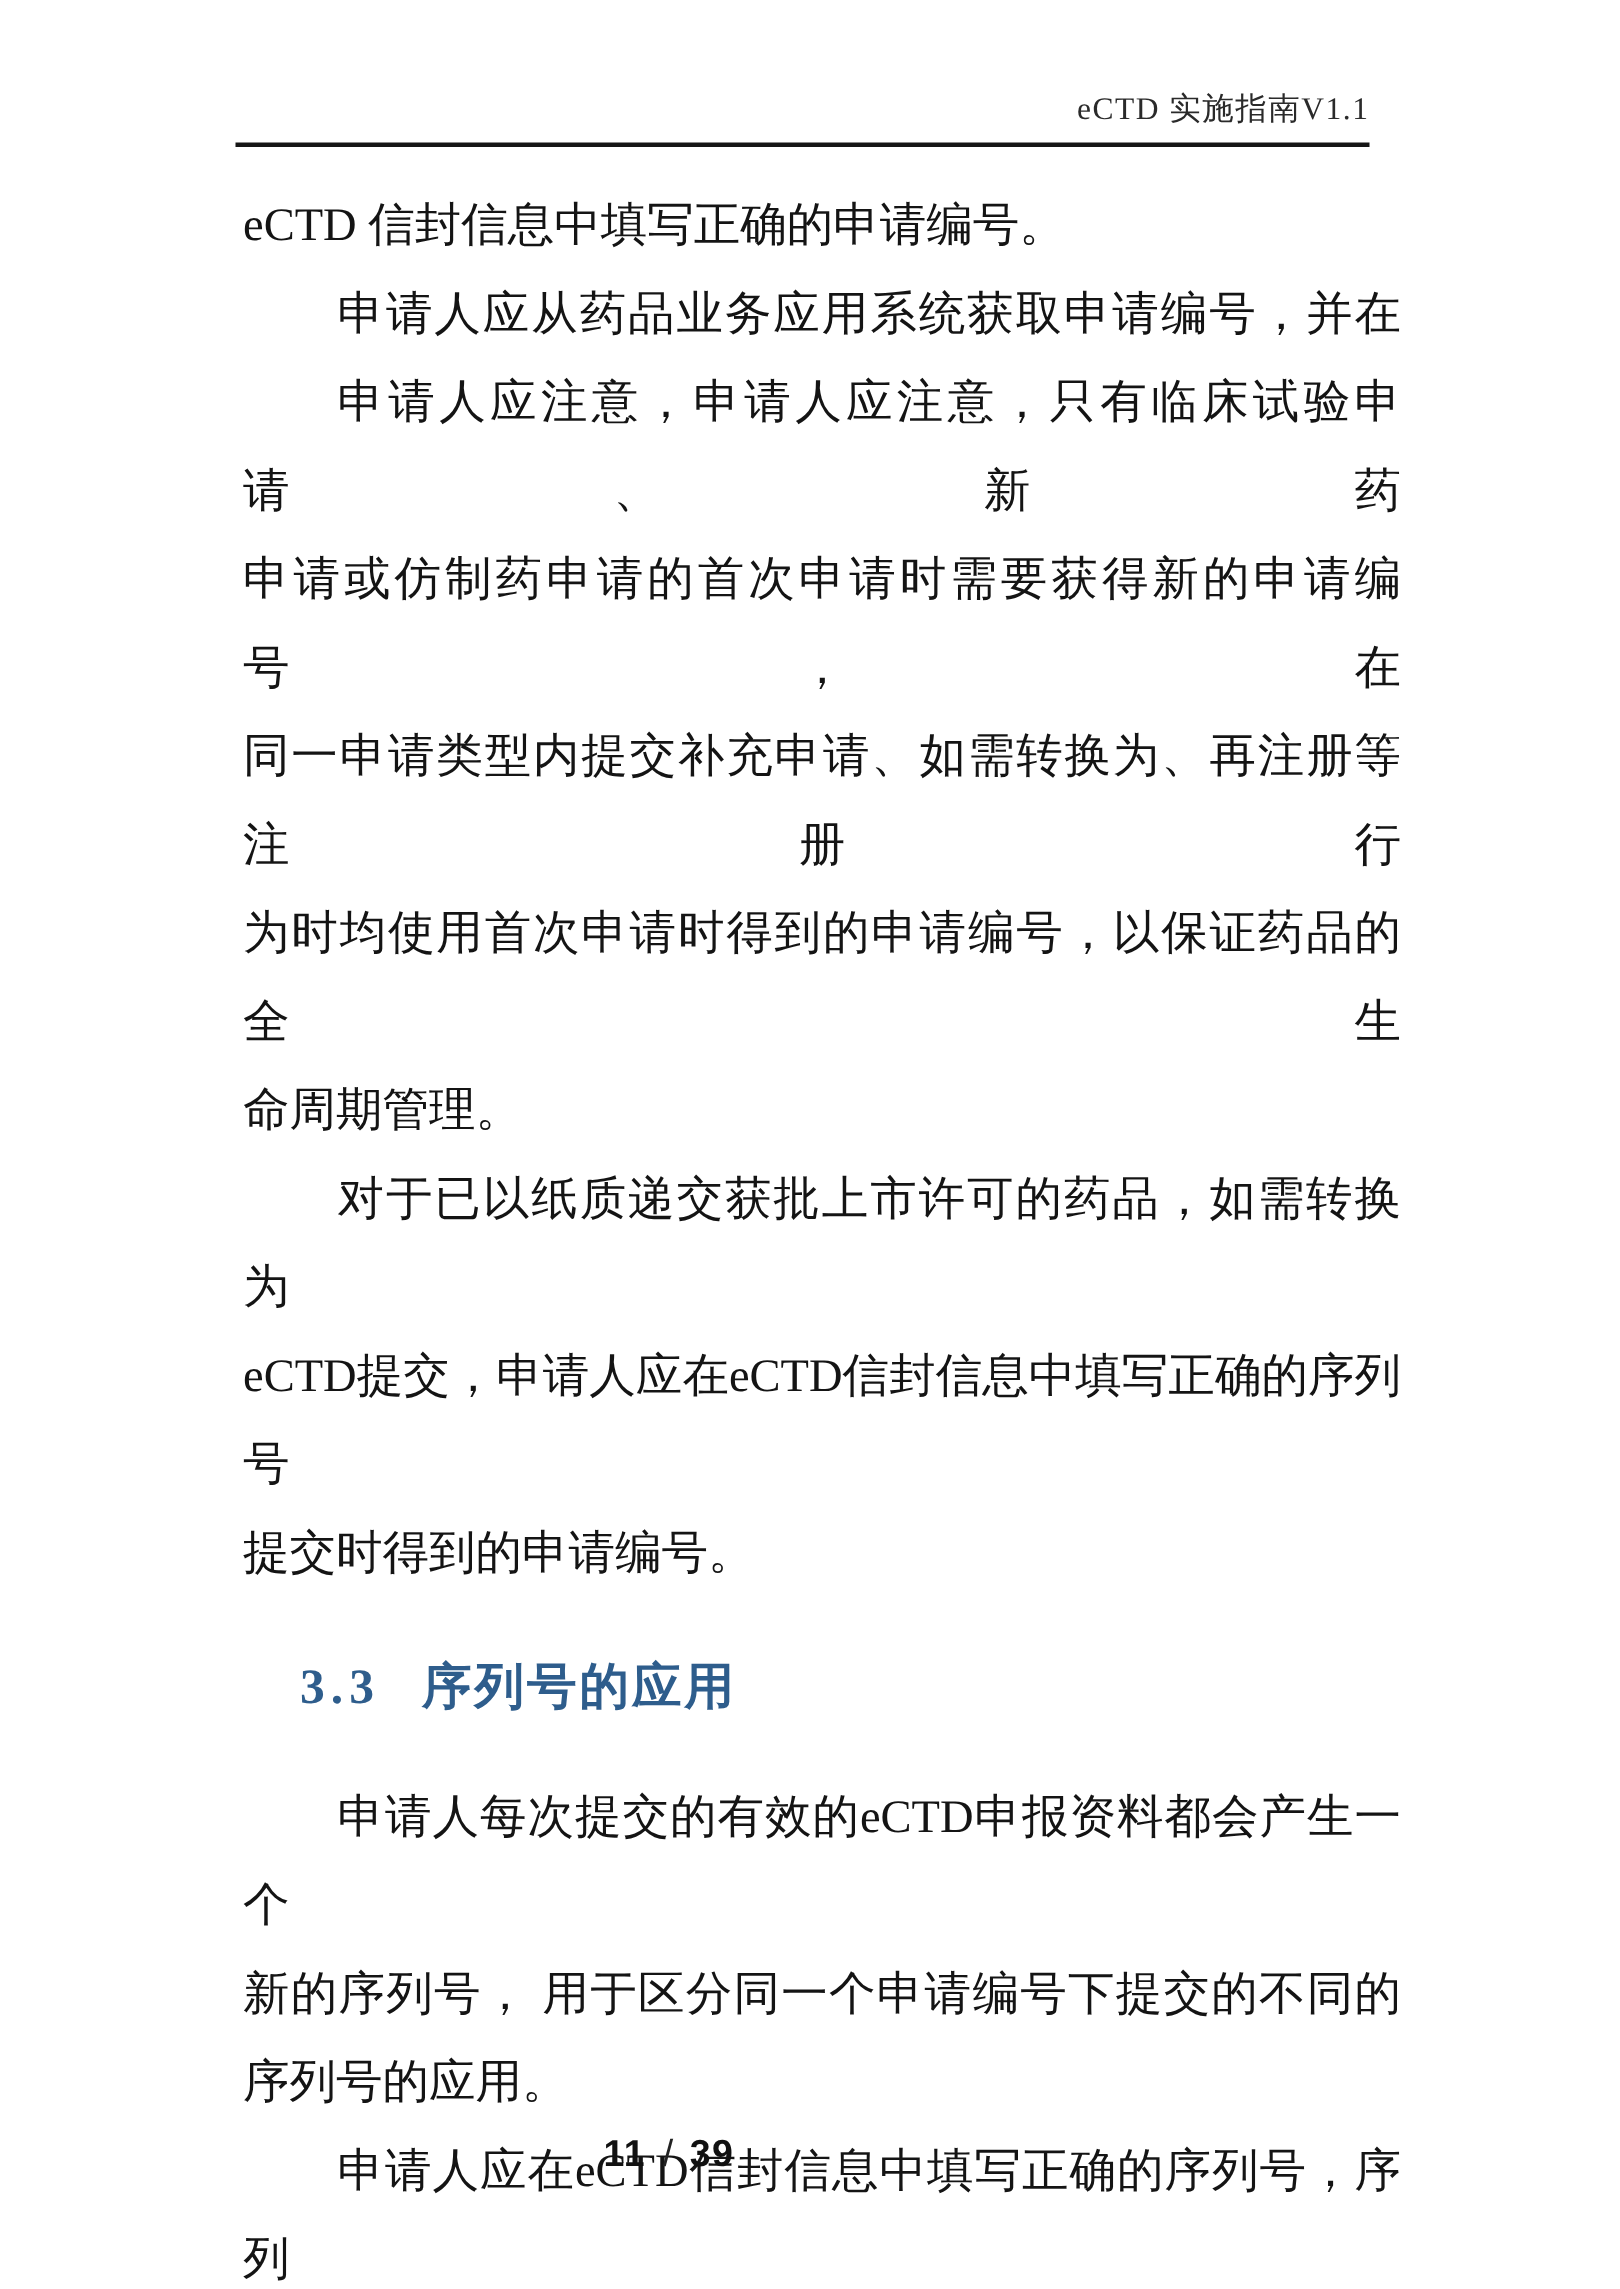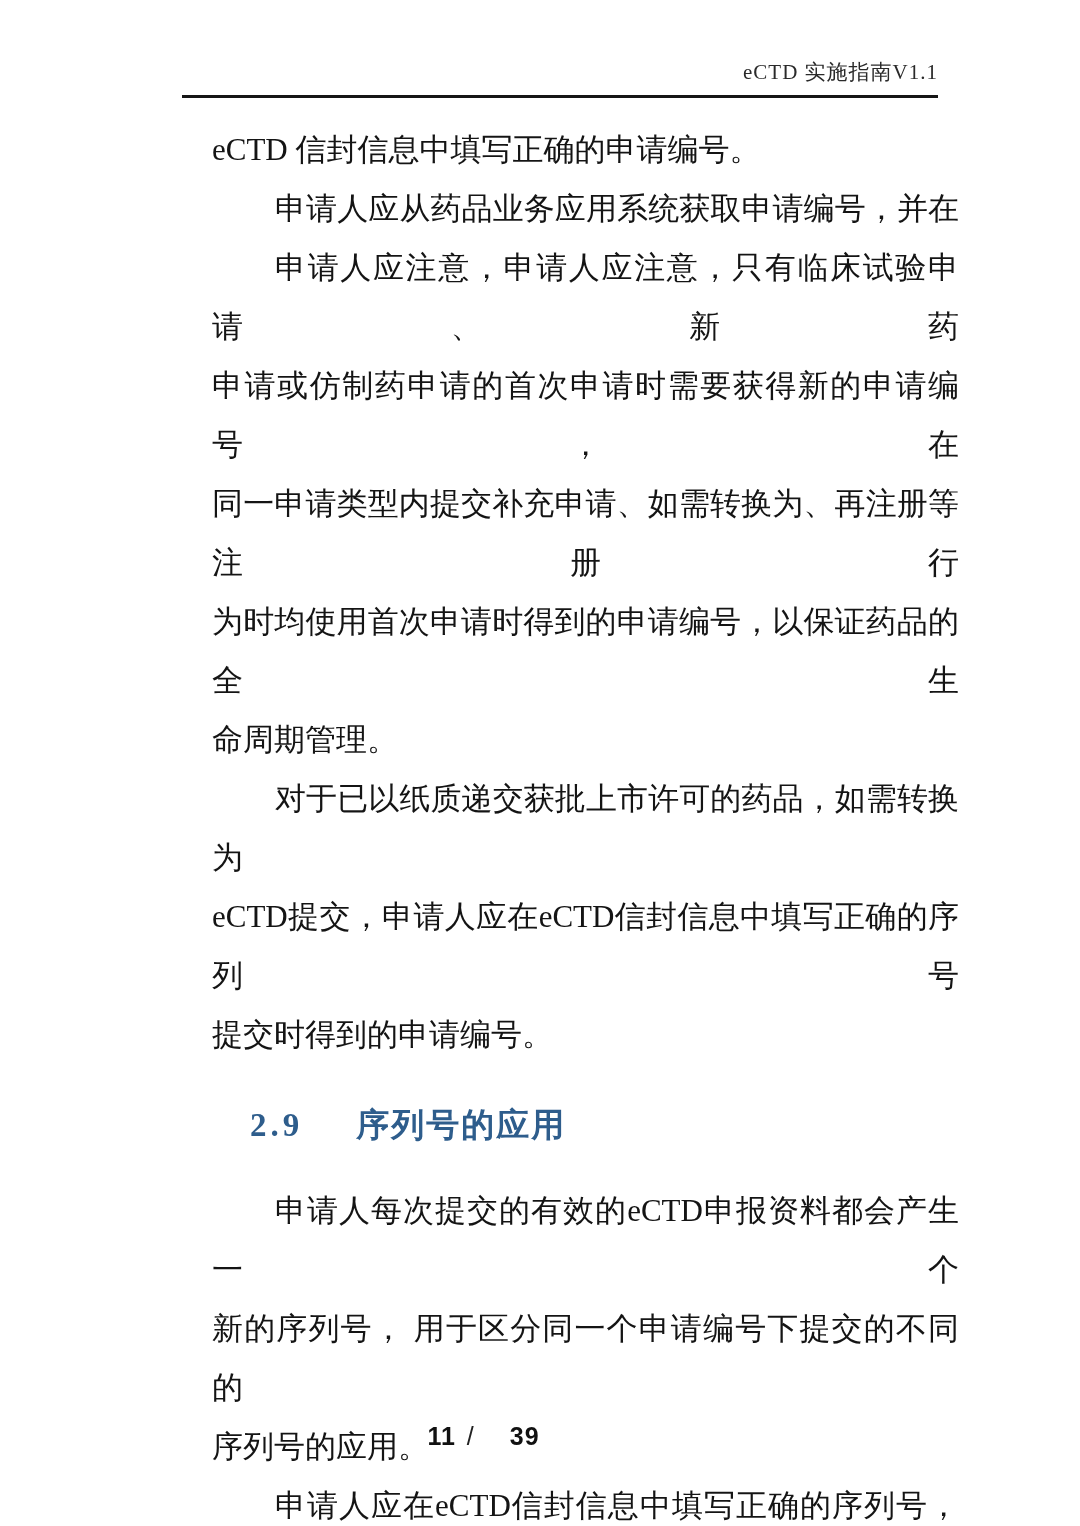--- a/index.html
+++ b/index.html
@@ -1,15 +1,15 @@
 <!DOCTYPE html>
 <html><head>
 <meta charset="utf-8">
 <style>
-  * { box-sizing: border-box; margin-left: 25px; }
+  * { box-sizing: border-box; }
   html, body { margin: 0; padding: 0; }
   body {
     width: 1080px;
     height: 1526px;
     background: #ffffff;
     position: relative;
     font-family: "Liberation Serif", "DejaVu Serif", serif;
     overflow: hidden;
   }
 
@@ -88,21 +88,21 @@
   <div class="line fill">申请或仿制药申请的首次申请时需要获得新的申请编号，在</div>
   <div class="line fill">同一申请类型内提交补充申请、如需转换为、再注册等注册行</div>
   <div class="line fill">为时均使用首次申请时得到的申请编号，以保证药品的全生</div>
   <div class="line">命周期管理。</div>
 
   <div class="line indent fill">对于已以纸质递交获批上市许可的药品，如需转换为</div>
   <div class="line fill">eCTD提交，申请人应在eCTD信封信息中填写正确的序列号</div>
   <div class="line">提交时得到的申请编号。</div>
 
   <div class="section-heading">
-    <span class="heading-num">2.9</span><span>序列号的应用</span>
+    <span class="heading-num">3.3</span><span>序列号的应用</span>
   </div>
 
   <div class="line indent fill">申请人每次提交的有效的eCTD申报资料都会产生一个</div>
   <div class="line fill">新的序列号， 用于区分同一个申请编号下提交的不同的</div>
   <div class="line">序列号的应用。</div>
 
   <div class="line indent fill">申请人应在eCTD信封信息中填写正确的序列号，序列</div>
 
 </div>
 

